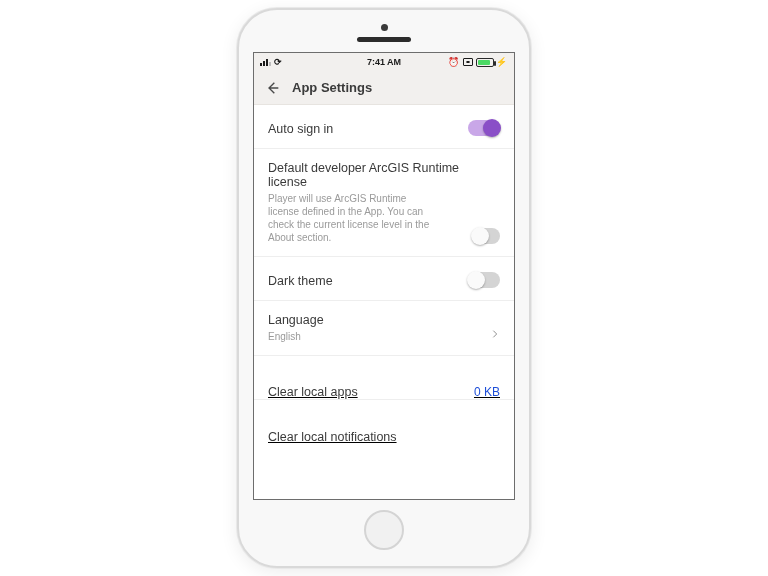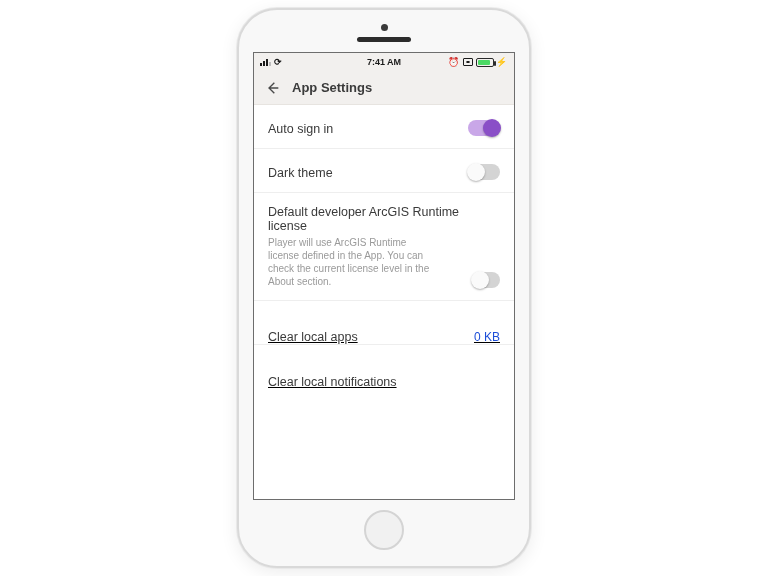--- a/index.html
+++ b/index.html
@@ -166,36 +166,47 @@
     <div class="content">
 
       <div class="row">
         <span class="label">Auto sign in</span>
         <div class="toggle on">
             <div class="knob"></div>
           </div>
       </div>
 
       <div class="row">
-        <span class="label">Dark theme</span>
-        <div class="toggle off">
-            <div class="knob"></div>
-          </div>
-      </div>
-
-      <div class="row">
         <div class="col">
           <span class="label">Default developer ArcGIS Runtime license</span>
           <span class="sub">Player will use ArcGIS Runtime license defined in the App. You can check the current license level in the About section.</span>
         </div>
         <div class="toggle off">
             <div class="knob"></div>
           </div>
       </div>
 
+      <div class="row">
+        <span class="label">Dark theme</span>
+        <div class="toggle off">
+            <div class="knob"></div>
+          </div>
+      </div>
+
+      <div class="row">
+        <div class="col">
+          <span class="label">Language</span>
+          <span class="sub">English</span>
+        </div>
+        <span class="chevron">
+          <svg viewBox="0 0 24 24">
+              <path d="M8 4 L16 12 L8 20"></path>
+            </svg>
+        </span>
+      </div>
 
       <div class="row tight">
         <span class="label">Clear local apps</span>
         <span class="value">0 KB</span>
       </div>
 
 
       <div class="row tight" style="border-bottom:none;">
         <span class="label">Clear local notifications</span>
       </div>

